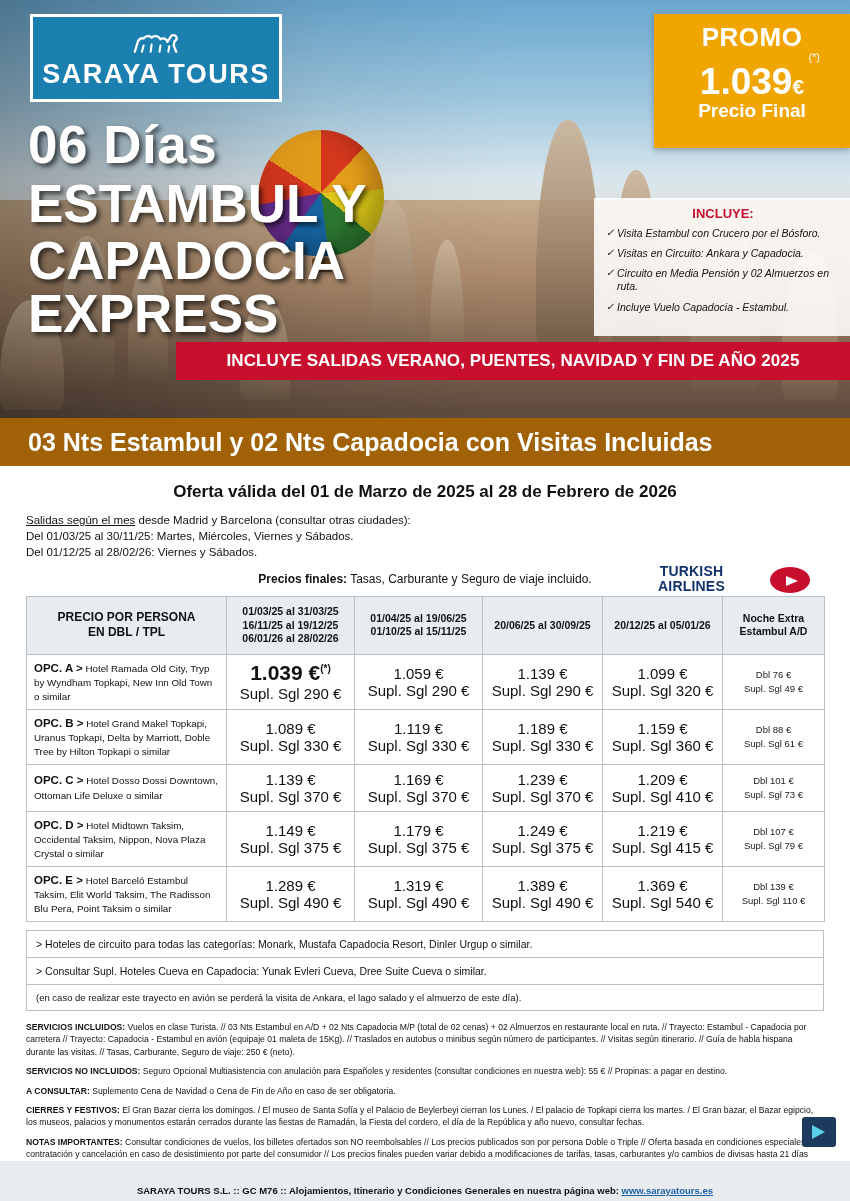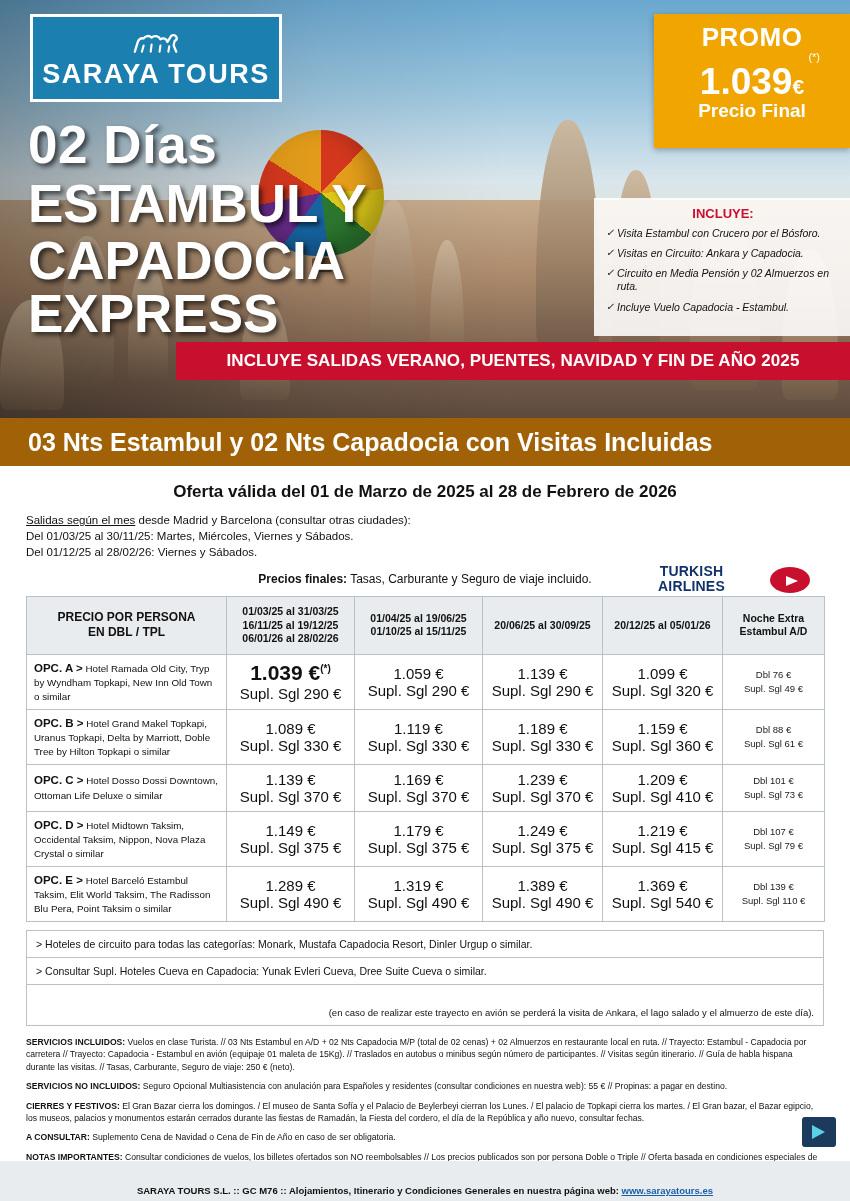--- a/index.html
+++ b/index.html
@@ -194,21 +194,21 @@
   td.price .amt.big .star { font-size: 10px; vertical-align: super; }
   td.price .sup { font-size: 15px; margin-top: 0; color:#111;text-align:center; }
   td.extra { text-align:center; font-size: 9.5px; line-height:1.5; padding: 6px 2px;}
 
   
   .note-row {
     border:1px solid #b9c0c7; border-top:none; padding: 7px 9px;
     font-size: 10.5px; width: 798px; color:#111;
   }
   .note-row.first { border-top: 1px solid #b9c0c7; margin-top: 8px;}
-  .note-row .sub { font-size: 9.5px; display:block; margin-top:15px;text-align:right;}
+  .note-row .sub { font-size: 9.5px; display:block; margin-top:0;}
 
   .fine { width: 798px; margin-top: 10px; font-size: 8.6px; line-height: 1.45; color:#111; }
   .fine p { margin: 0 0 7px 0; }
   .fine b { font-weight: bold; }
 
   
   .footer {
     position:absolute; left:0; bottom:0; width: 850px; height: 40px;
     background:#e8ecef; padding-top: 24px; text-align:center;
   }
@@ -253,21 +253,21 @@
 
   <div class="logo-box">
     <svg class="logo-mark" viewBox="0 0 60 34">
       <path d="M6 28 L9 18 C10 14 13 12 16 13 C18 10 22 9 25 12 C28 9 33 10 35 14 C38 12 42 13 43 17 L46 12 C47 9 51 8 53 11 C54 13 53 15 51 16 L50 21 L53 28" fill="none" stroke="#ffffff" stroke-width="2.6" stroke-linecap="round" stroke-linejoin="round"></path>
       <path d="M14 28 L16 21 M24 28 L25 20 M34 28 L35 21 M44 28 L45 22" stroke="#ffffff" stroke-width="2.4" stroke-linecap="round"></path>
     </svg>
     <div class="logo-text">SARAYA TOURS</div>
   </div>
 
   <div class="hero-title">
-    <div class="l1">02 Días</div>
+    <div class="l1">06 Días</div>
     <div class="l2">ESTAMBUL Y</div>
     <div class="l3">CAPADOCIA EXPRESS</div>
   </div>
 
   <div class="promo">
     <div class="p1">PROMO</div>
     <div class="star">(*)</div>
     <div class="p2">
       <span>1.039</span><span class="eur">€</span>
     </div>
@@ -492,24 +492,24 @@
   </div>
 
   <div class="fine">
     <p>
       <b>SERVICIOS INCLUIDOS:</b><span> Vuelos en clase Turista. // 03 Nts Estambul en A/D + 02 Nts Capadocia M/P (total de 02 cenas) + 02 Almuerzos en restaurante local en ruta. // Trayecto: Estambul - Capadocia por carretera // Trayecto: Capadocia - Estambul en avión (equipaje 01 maleta de 15Kg). // Traslados en autobus o minibus según número de participantes. // Visitas según itinerario. // Guía de habla hispana durante las visitas. // Tasas, Carburante, Seguro de viaje: 250 € (neto).</span>
     </p>
     <p>
       <b>SERVICIOS NO INCLUIDOS:</b><span> Seguro Opcional Multiasistencia con anulación para Españoles y residentes (consultar condiciones en nuestra web): 55 € // Propinas: a pagar en destino.</span>
     </p>
     <p>
-      <b>CIERRES Y FESTIVOS:</b><span> El Gran Bazar cierra los domingos. / El museo de Santa Sofía y el Palacio de Beylerbeyi cierran los Lunes. / El palacio de Topkapi cierra los martes. / El Gran bazar, el Bazar egipcio, los museos, palacios y monumentos estarán cerrados durante las fiestas de Ramadán, la Fiesta del cordero, el día de la República y año nuevo, consultar fechas.</span>
+      <b>A CONSULTAR:</b><span> Suplemento Cena de Navidad o Cena de Fin de Año en caso de ser obligatoria.</span>
     </p>
     <p>
-      <b>A CONSULTAR:</b><span> Suplemento Cena de Navidad o Cena de Fin de Año en caso de ser obligatoria.</span>
+      <b>CIERRES Y FESTIVOS:</b><span> El Gran Bazar cierra los domingos. / El museo de Santa Sofía y el Palacio de Beylerbeyi cierran los Lunes. / El palacio de Topkapi cierra los martes. / El Gran bazar, el Bazar egipcio, los museos, palacios y monumentos estarán cerrados durante las fiestas de Ramadán, la Fiesta del cordero, el día de la República y año nuevo, consultar fechas.</span>
     </p>
     <p>
       <b>NOTAS IMPORTANTES:</b><span> Consultar condiciones de vuelos, los billetes ofertados son NO reembolsables // Los precios publicados son por persona Doble o Triple // Oferta basada en condiciones especiales de contratación y cancelación en caso de desistimiento por parte del consumidor // Los precios finales pueden variar debido a modificaciones de tarifas, tasas, carburantes y/o cambios de divisas hasta 21 días antes de la salida.</span>
     </p>
   </div>
 </div>
 
 <div class="pdf-badge">
   <div class="tri"></div>
 </div>

